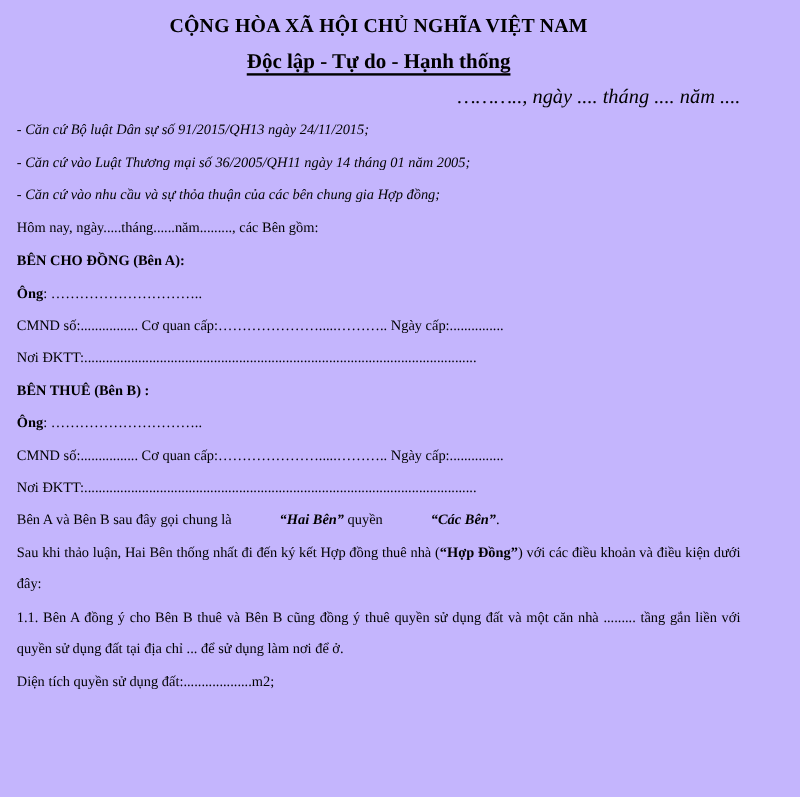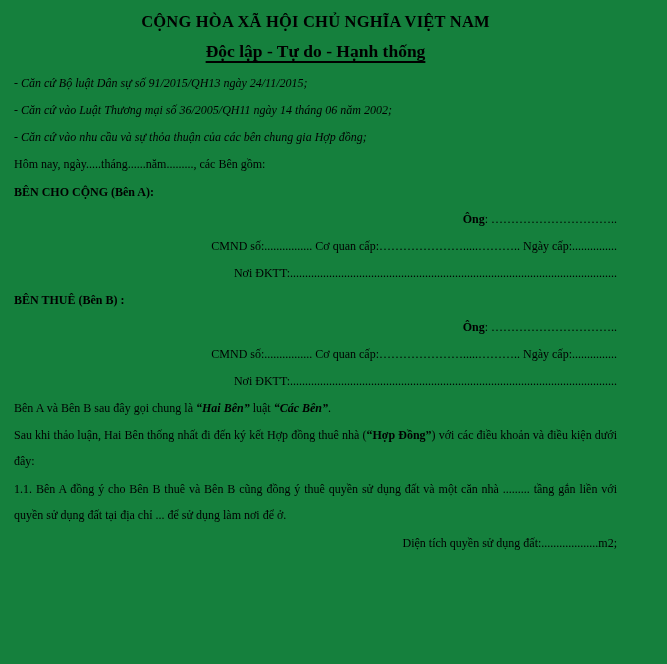--- a/index.html
+++ b/index.html
@@ -13,21 +13,21 @@
     width: 667px;
     height: 664px;
     overflow: hidden;
     font-family: "Liberation Serif", "DejaVu Serif", serif;
     color: #000000;
   }
   .page {
     width: 667px;
     height: 664px;
     padding: 10px 50px 0 14px;
-    background: #15803d;
+    background: #c4b5fd;
   }
   .page p {
     margin: 0 0 1px 0;
     font-size: 12px;
     line-height: 26px;
   }
   .national-title {
     text-align: center;
     font-weight: bold;
     font-size: 16.5px !important;
@@ -64,70 +64,70 @@
   .legal-basis {
     font-style: italic;
   }
   .opening-line {
     margin-bottom: 2px !important;
   }
   .party-heading {
     font-weight: bold;
   }
   .bold { font-weight: bold; }
-  .bold-italic { font-weight: bold; font-style: italic; }
+  .bold-italic { font-weight: bold; font-style: italic; margin-left: 37px; }
   .dotted-line {
     white-space: nowrap;
     overflow: hidden;
-    text-align: right;
   }
   .justified {
     text-align: justify;
   }
   .agreement-para { margin-bottom: 2px !important; }
   .article-heading {
     font-weight: bold;
     margin-bottom: 2px !important;
   }
   .clause { margin-bottom: 2px !important; }
 </style>
 </head>
 <body>
 
 <div class="page">
 
   <p class="national-title">CỘNG HÒA XÃ HỘI CHỦ NGHĨA VIỆT NAM</p>
 
   <p class="motto"><span class="motto-text">Độc lập - Tự do - Hạnh thống</span></p>
 
+  <p class="date-line">……….., ngày .... tháng .... năm ....</p>
 
 
   <div>
     <p class="legal-basis">- Căn cứ Bộ luật Dân sự số 91/2015/QH13 ngày 24/11/2015;</p>
-    <p class="legal-basis">- Căn cứ vào Luật Thương mại số 36/2005/QH11 ngày 14 tháng 06 năm 2002;</p>
+    <p class="legal-basis">- Căn cứ vào Luật Thương mại số 36/2005/QH11 ngày 14 tháng 01 năm 2005;</p>
     <p class="legal-basis">- Căn cứ vào nhu cầu và sự thỏa thuận của các bên chung gia Hợp đồng;</p>
   </div>
 
   <p class="opening-line">Hôm nay, ngày.....tháng......năm........., các Bên gồm:</p>
 
   <section>
-    <p class="party-heading">BÊN CHO CỘNG (Bên A):</p>
+    <p class="party-heading">BÊN CHO ĐỒNG (Bên A):</p>
     <p class="dotted-line"><span class="bold">Ông</span><span>: …………………………..</span></p>
     <p class="dotted-line">CMND số:................ Cơ quan cấp:………………….....……….. Ngày cấp:...............</p>
     <p class="dotted-line">Nơi ĐKTT:.............................................................................................................</p>
   </section>
 
   <section>
     <p class="party-heading">BÊN THUÊ (Bên B) :</p>
     <p class="dotted-line"><span class="bold">Ông</span><span>: …………………………..</span></p>
     <p class="dotted-line">CMND số:................ Cơ quan cấp:………………….....……….. Ngày cấp:...............</p>
     <p class="dotted-line">Nơi ĐKTT:.............................................................................................................</p>
   </section>
 
-  <p><span>Bên A và Bên B sau đây gọi chung là </span><span class="bold-italic">“Hai Bên”</span><span> luật </span><span class="bold-italic">“Các Bên”</span><span>.</span></p>
+  <p><span>Bên A và Bên B sau đây gọi chung là </span><span class="bold-italic">“Hai Bên”</span><span> quyền </span><span class="bold-italic">“Các Bên”</span><span>.</span></p>
 
   <p class="justified agreement-para"><span>Sau khi thảo luận, Hai Bên thống nhất đi đến ký kết Hợp đồng thuê nhà (</span><span class="bold">“Hợp Đồng”</span><span>) với các điều khoản và điều kiện dưới đây:</span></p>
 
   <section>
     <p class="justified clause">1.1. Bên A đồng ý cho Bên B thuê và Bên B cũng đồng ý thuê quyền sử dụng đất và một căn nhà ......... tầng gắn liền với quyền sử dụng đất tại địa chỉ ... để sử dụng làm nơi để ở.</p>
     <p class="dotted-line">Diện tích quyền sử dụng đất:...................m2;</p>
   </section>
 
 </div>
 

